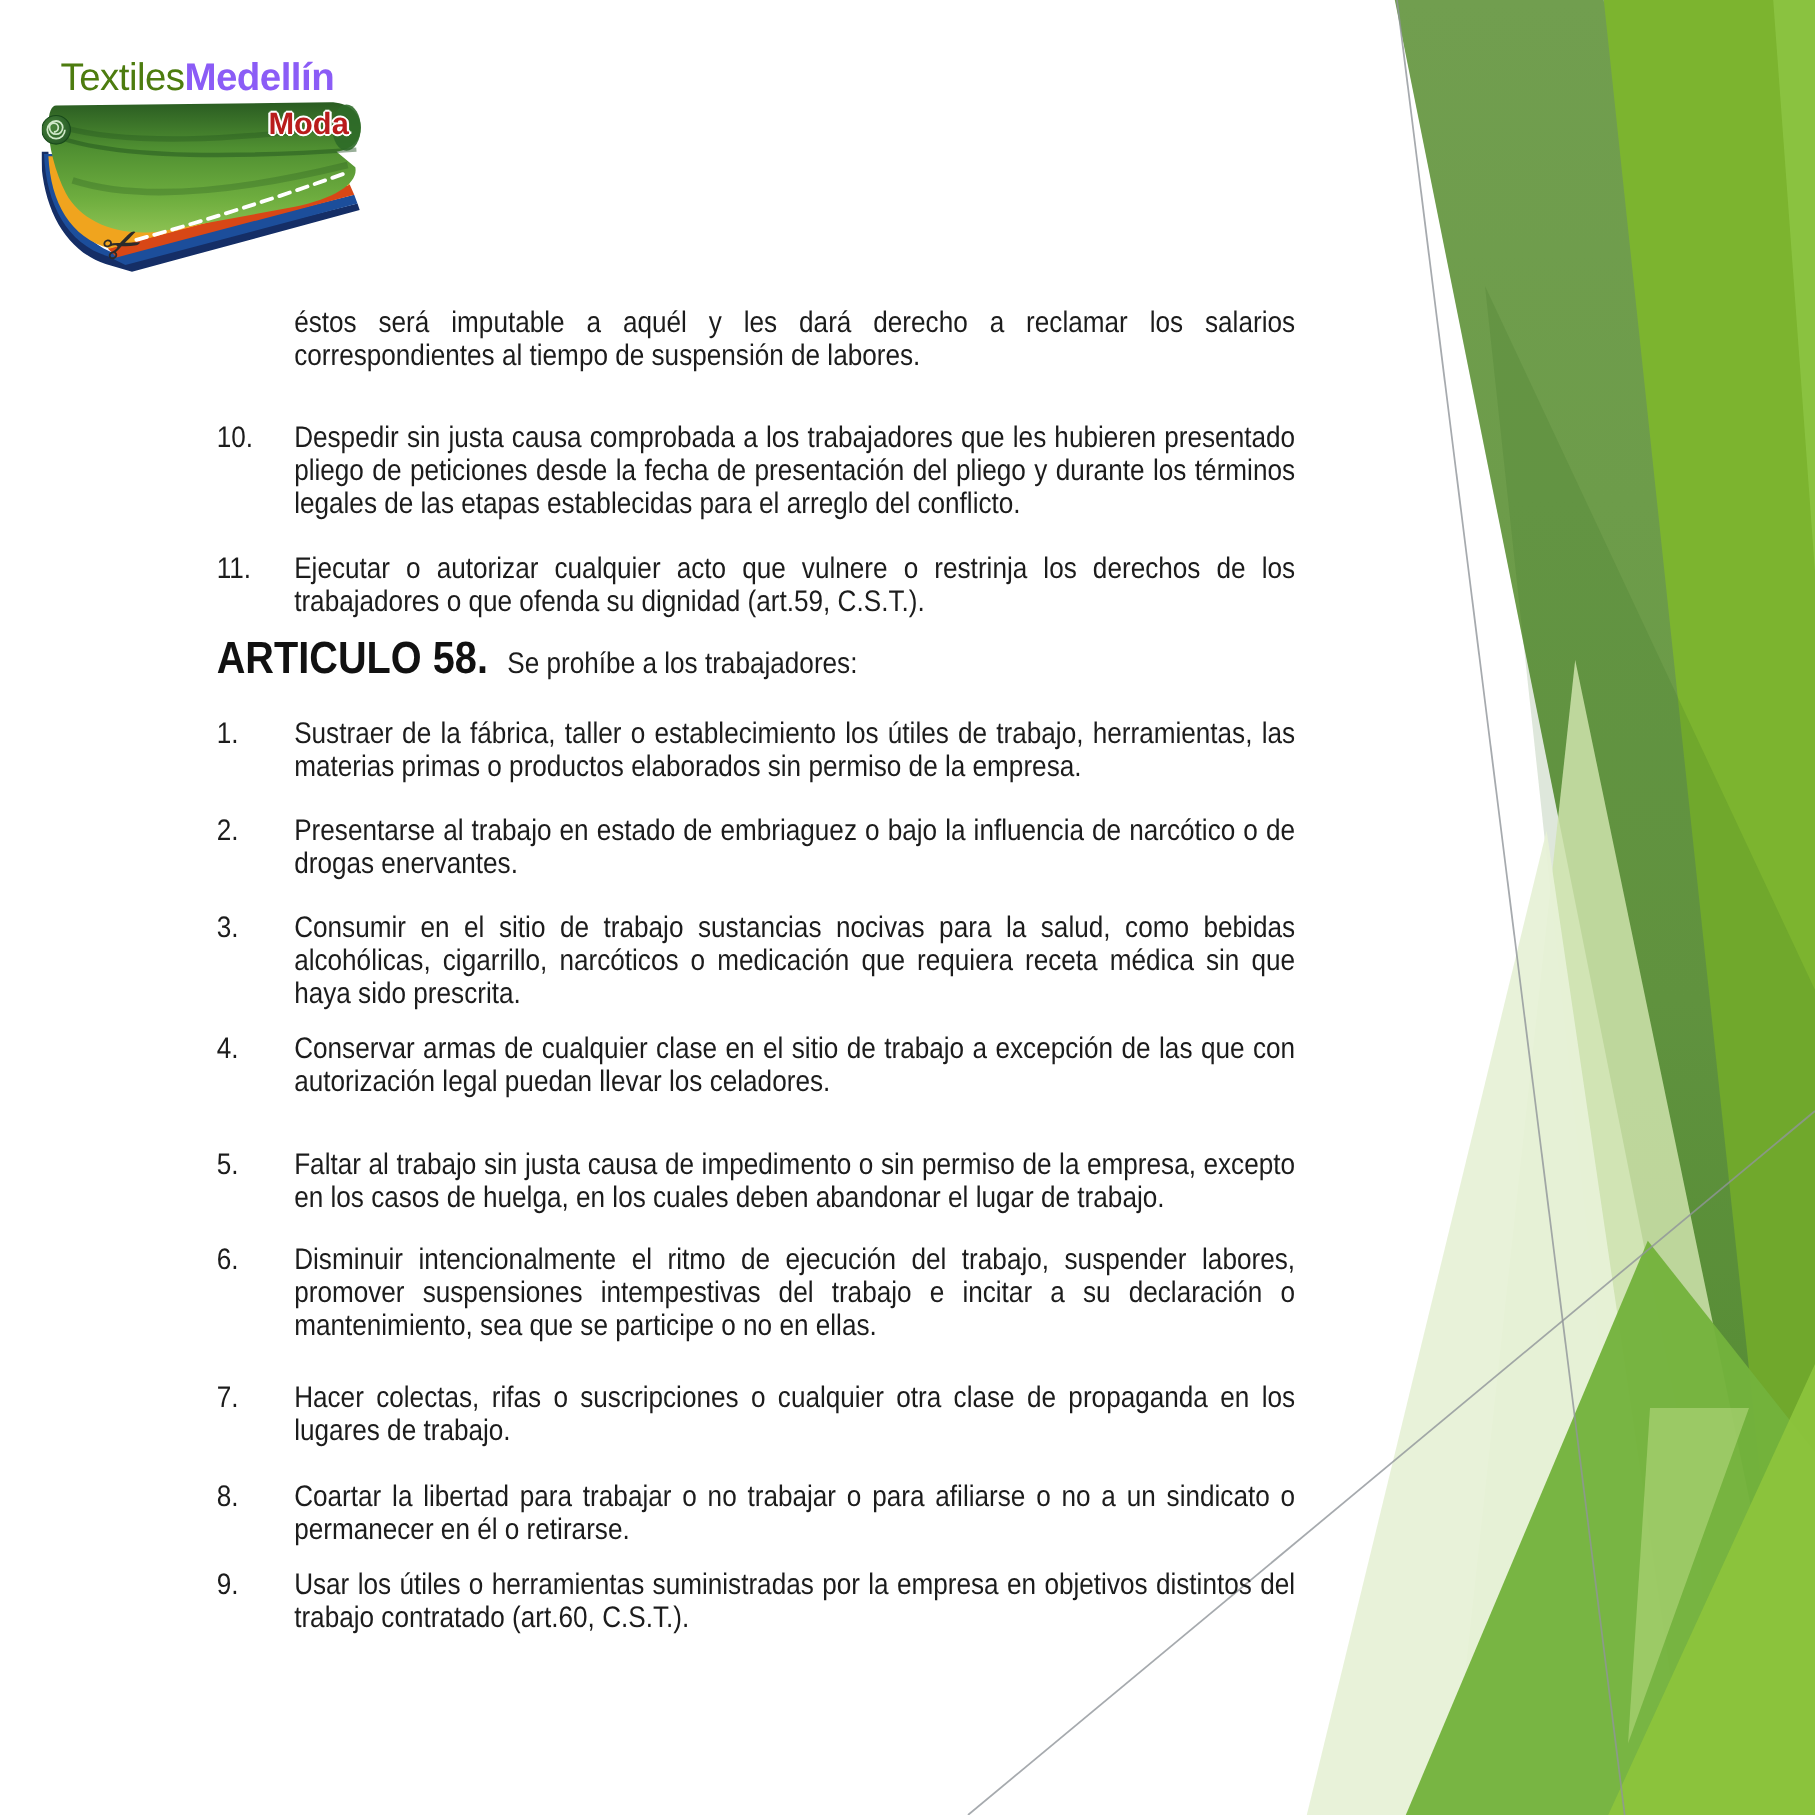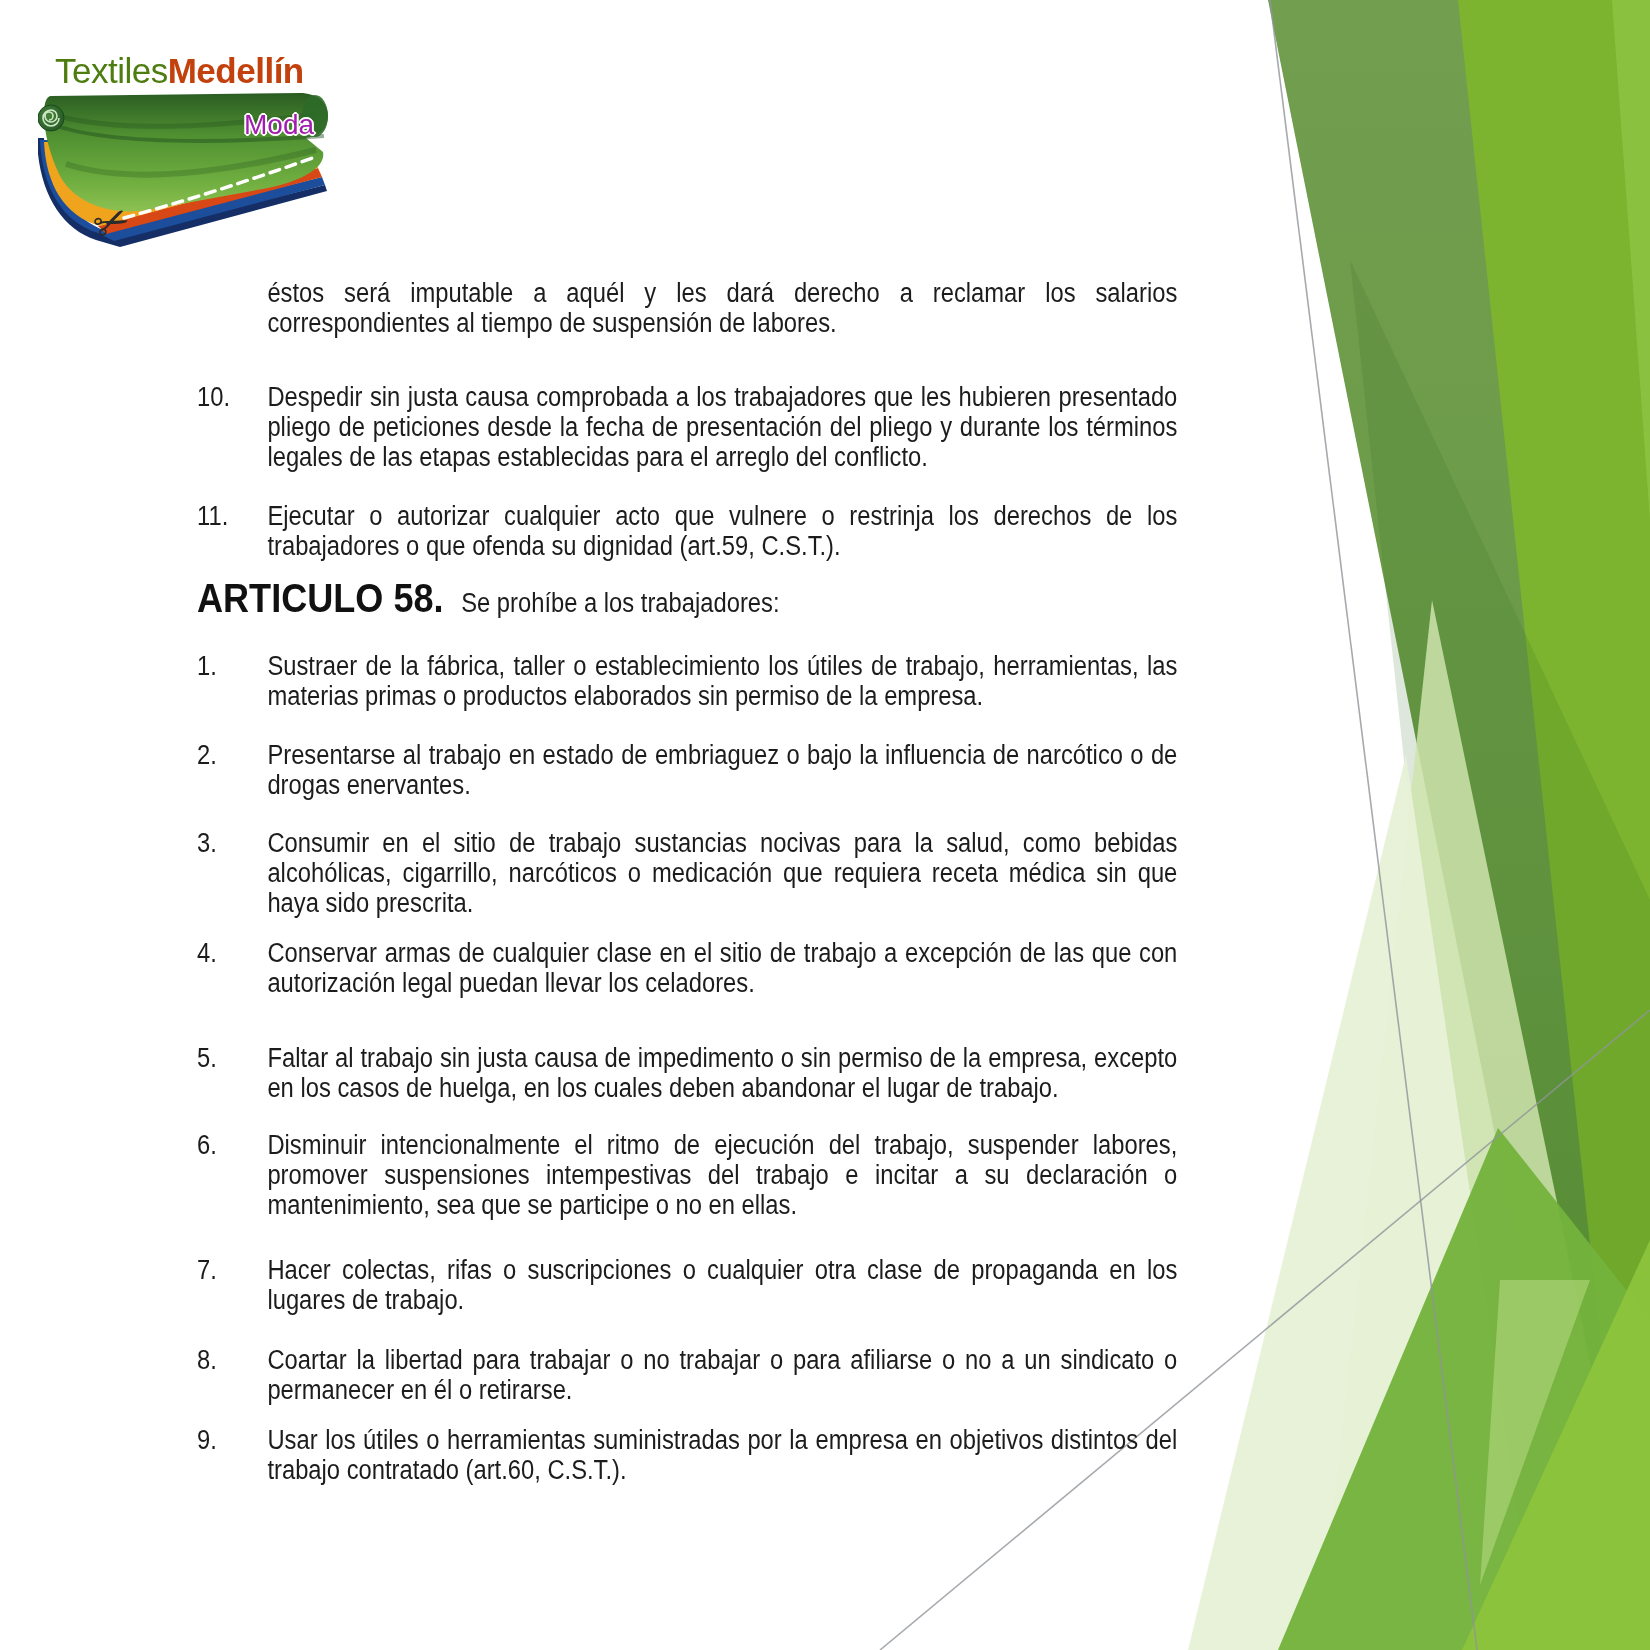--- a/index.html
+++ b/index.html
@@ -5,23 +5,23 @@
   html,body{margin:0;padding:0;background:#ffffff;}
   .page{position:relative;width:1650px;height:1650px;background:#ffffff;overflow:hidden;
         font-family:"Liberation Sans","DejaVu Sans",sans-serif;color:#1c1c1c;}
 
   
   .bg-art{position:absolute;left:0;top:0;width:1650px;height:1650px;}
 
   
   .brand{position:absolute;left:55px;top:52px;font-size:35px;line-height:38px;letter-spacing:-.5px;white-space:nowrap;}
   .brand .lt{color:#4d7c0f;font-weight:400;}
-  .brand .bd{color:#c2410c;font-weight:700;}
+  .brand .bd{color:#8b5cf6;font-weight:700;}
   .logo-art{position:absolute;left:38px;top:92px;width:310px;height:160px;}
-  .tagline{position:absolute;left:244px;top:109px;font-size:28px;font-weight:400;color:#a21caf;
+  .tagline{position:absolute;left:244px;top:97px;font-size:28px;font-weight:700;color:#b91c1c;
            text-shadow:-2px 0 0 #fff,2px 0 0 #fff,0 -2px 0 #fff,0 2px 0 #fff,-1px -1px 0 #fff,1px 1px 0 #fff,1px -1px 0 #fff,-1px 1px 0 #fff;}
 
   
   .content{position:absolute;left:197px;top:278px;width:1114px;
            transform:scaleX(.88);transform-origin:0 0;
            font-size:27px;line-height:30px;text-align:justify;}
   .item{position:relative;padding-left:80px;}
   .item .num{position:absolute;left:0;top:0;width:72px;text-align:left;}
   .heading{line-height:46px;text-align:left;white-space:nowrap;}
   .heading .title{font-size:41px;font-weight:700;color:#111;}

